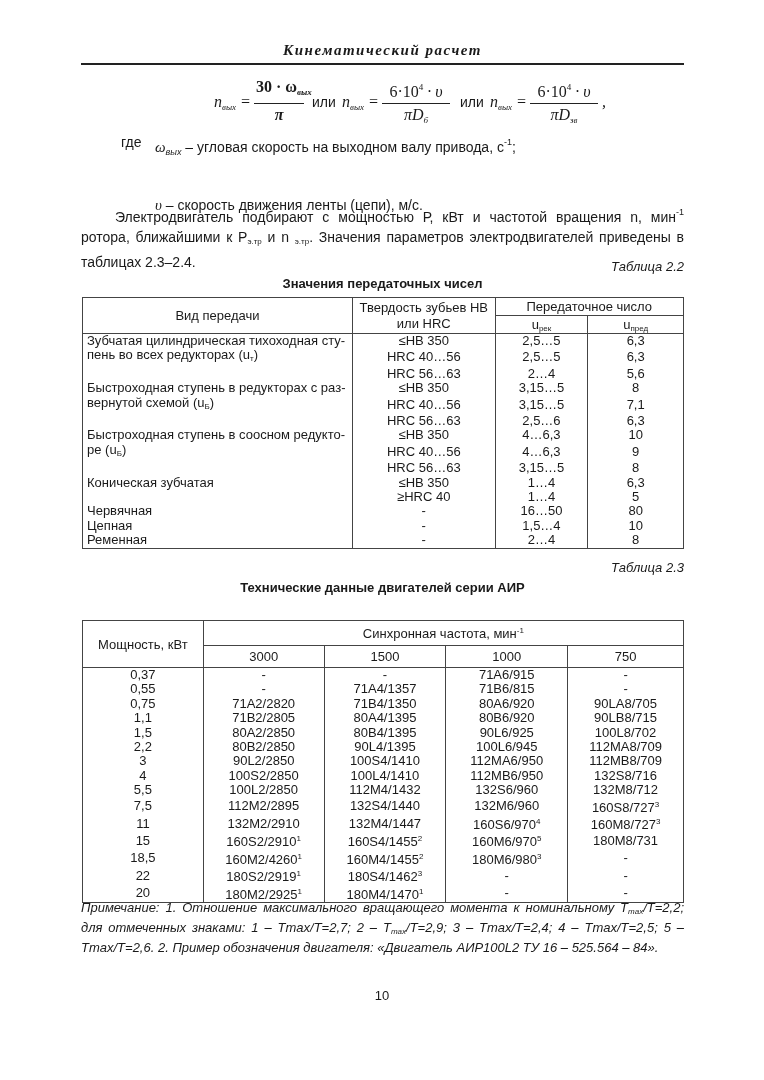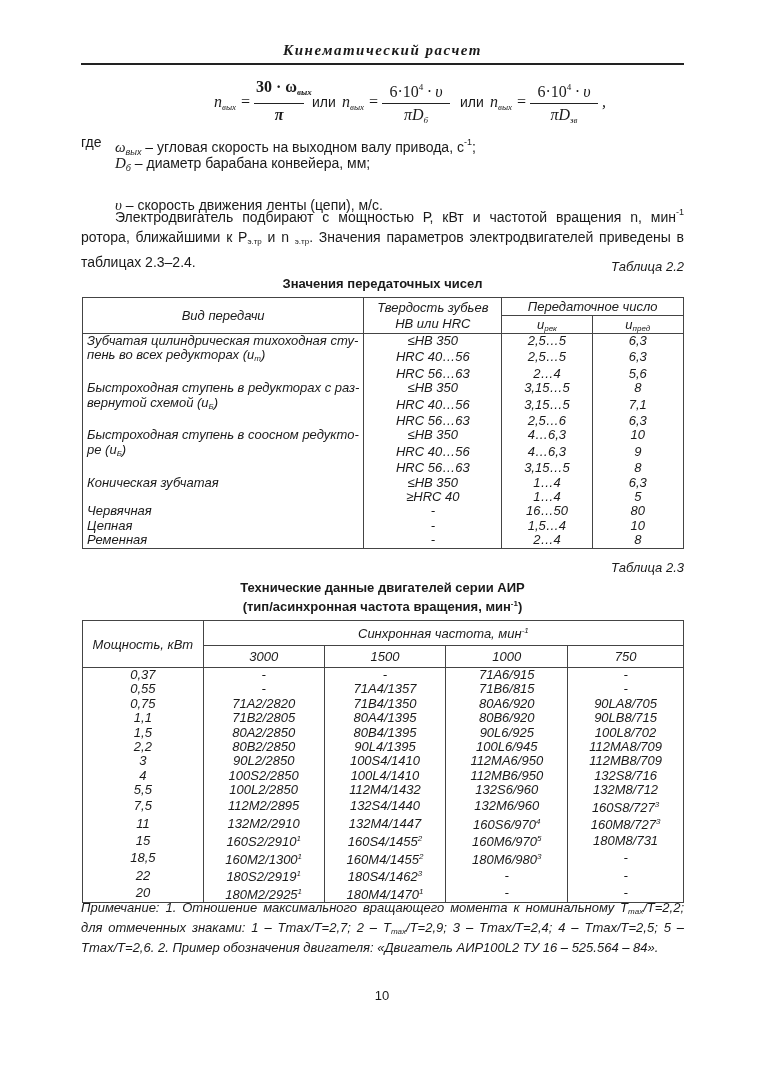--- a/index.html
+++ b/index.html
@@ -21,21 +21,21 @@
   .up { font-style: normal; }
 
   .para { left: 81px; width: 603px; font-size: 14px; line-height: 20px; }
   .defs .row { position: absolute; left: 0; white-space: nowrap; }
   .defs .sym { font-family: "Liberation Serif", serif; font-style: italic; font-size: 15px; }
   .justify { text-align: justify; text-align-last: left; }
 
   .table-label { right: 80px; font-style: italic; font-size: 13px; }
   .table-title { left: 81px; width: 603px; text-align: center; font-weight: bold; font-size: 13px; line-height: 16px; }
 
-  table.grid { position: absolute; border-collapse: collapse; font-size: 13px; font-style: italic; }
+  table.grid { position: absolute; border-collapse: collapse; font-size: 13px; }
   table.grid td, table.grid th { border-left: 1px solid #444; border-right: 1px solid #444; padding: 0 4px; font-weight: normal; }
   table.grid thead th { border: 1px solid #444; }
   table.grid { border: 1px solid #444; }
   table.grid tbody td { line-height: 14.4px; height: 14.4px; white-space: nowrap; }
   td.c { text-align: center; }
   td.l { text-align: left; }
   .small-sub { font-size: 8px; vertical-align: -2px; }
   .fn { font-size: 8px; vertical-align: 5px; }
 
   .note { left: 81px; width: 603px; font-style: italic; font-size: 13px; line-height: 16px; text-align: justify; text-align-last: left; }
@@ -61,27 +61,24 @@
   </span>
   <span class="word" style="left:460px;">или</span>
   <span class="var" style="left:490px;"><span>n</span><sub class="s">вых</sub> =</span>
   <span class="frac" style="left:530px; top:4px; width:68px;">
     <span class="num"><span>6·10</span><sup class="p">4</sup><i> · υ</i></span>
     <span class="den"><span>πD</span><sub class="s">зв</sub></span>
   </span>
   <span class="var" style="left:602px;">,</span>
 </div>
 
-<div class="abs para defs" style="top:132px; height:84px;">
+<div class="abs para defs" style="top:132px; height:84px;margin-left:40px;">
   <span class="row" style="left:0; top:0;">где</span>
   <div class="row" style="left:34px; top:0;">
     <span class="sym">ω</span><sub class="s">вых</sub><span> – угловая скорость на выходном валу привода, с</span><sup class="p up">-1</sup><span>;</span>
-  </div>
-  <div class="row" style="left:34px; top:21px;">
-    <span class="sym">D</span><sub class="s">б</sub><span> – диаметр барабана конвейера, мм;</span>
   </div>
   <div class="row" style="left:34px; top:63px;">
     <span class="sym">υ</span><span> – скорость движения ленты (цепи), м/с.</span>
   </div>
 </div>
 
 <div class="abs para justify" style="top:202px; text-indent:34px;">
   <span>Электродвигатель подбирают с мощностью Р, кВт и частотой вращения n, мин</span><sup class="p">-1</sup><span> ротора, ближайшими к  Р</span><sub class="small-sub">э.тр</sub><span> и n </span><sub class="small-sub">э.тр</sub><span>. Значения параметров электродвигателей приведены в таблицах 2.3–2.4.</span>
 </div>
 
@@ -190,21 +187,20 @@
         <td class="c">-</td>
         <td class="c">2…4</td>
         <td class="c">8</td>
       </tr>
     </tbody>
 </table>
 
 <div class="abs table-label" style="top:560px;">Таблица 2.3</div>
 <div class="abs table-title" style="top:580px;">
   <div>Технические данные двигателей серии АИР</div>
-  <div><span>(тип/асинхронная частота вращения, мин</span><sup class="fn">-1</sup><span>)</span></div>
 </div>
 
 <table class="grid" style="left:82px; top:620px; width:602px;">
   <colgroup>
       <col style="width:121px">
       <col style="width:121px">
       <col style="width:122px">
       <col style="width:122px">
       <col style="width:116px">
     </colgroup>
@@ -300,21 +296,21 @@
       </tr>
       <tr>
         <td class="c">15</td>
         <td class="c"><span>160S2/2910</span><sup class="fn">1</sup></td>
         <td class="c"><span>160S4/1455</span><sup class="fn">2</sup></td>
         <td class="c"><span>160M6/970</span><sup class="fn">5</sup></td>
         <td class="c"><span>180M8/731</span></td>
       </tr>
       <tr>
         <td class="c">18,5</td>
-        <td class="c"><span>160M2/1300</span><sup class="fn">1</sup></td>
+        <td class="c"><span>160M2/4260</span><sup class="fn">1</sup></td>
         <td class="c"><span>160M4/1455</span><sup class="fn">2</sup></td>
         <td class="c"><span>180M6/980</span><sup class="fn">3</sup></td>
         <td class="c"><span>-</span></td>
       </tr>
       <tr>
         <td class="c">22</td>
         <td class="c"><span>180S2/2919</span><sup class="fn">1</sup></td>
         <td class="c"><span>180S4/1462</span><sup class="fn">3</sup></td>
         <td class="c"><span>-</span></td>
         <td class="c"><span>-</span></td>

